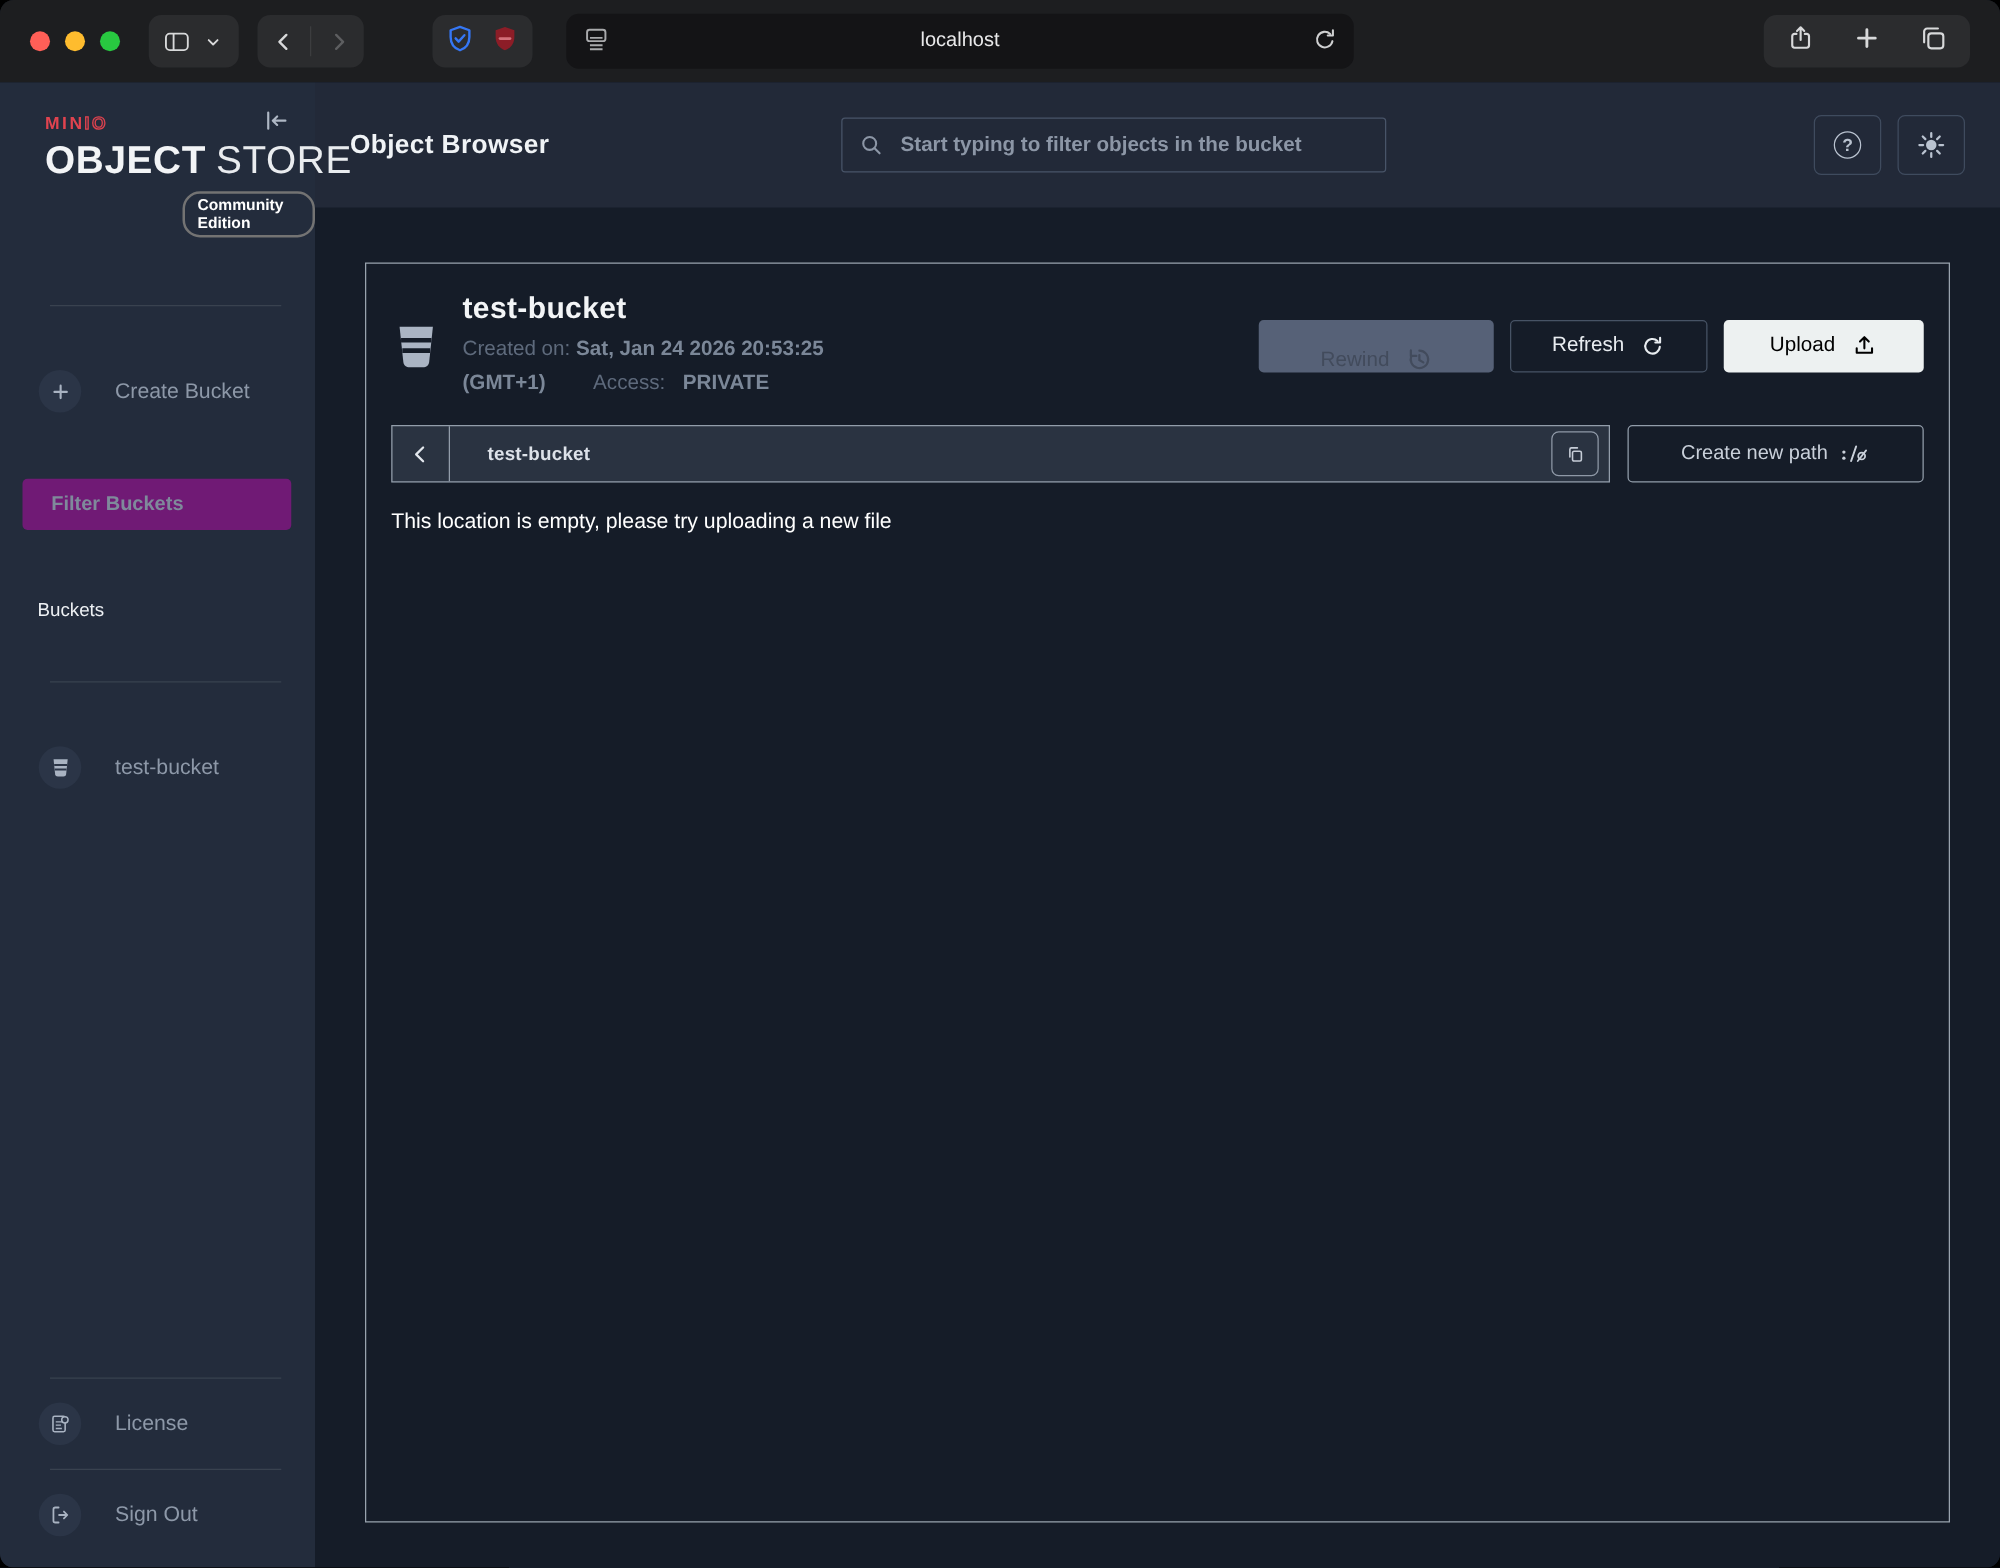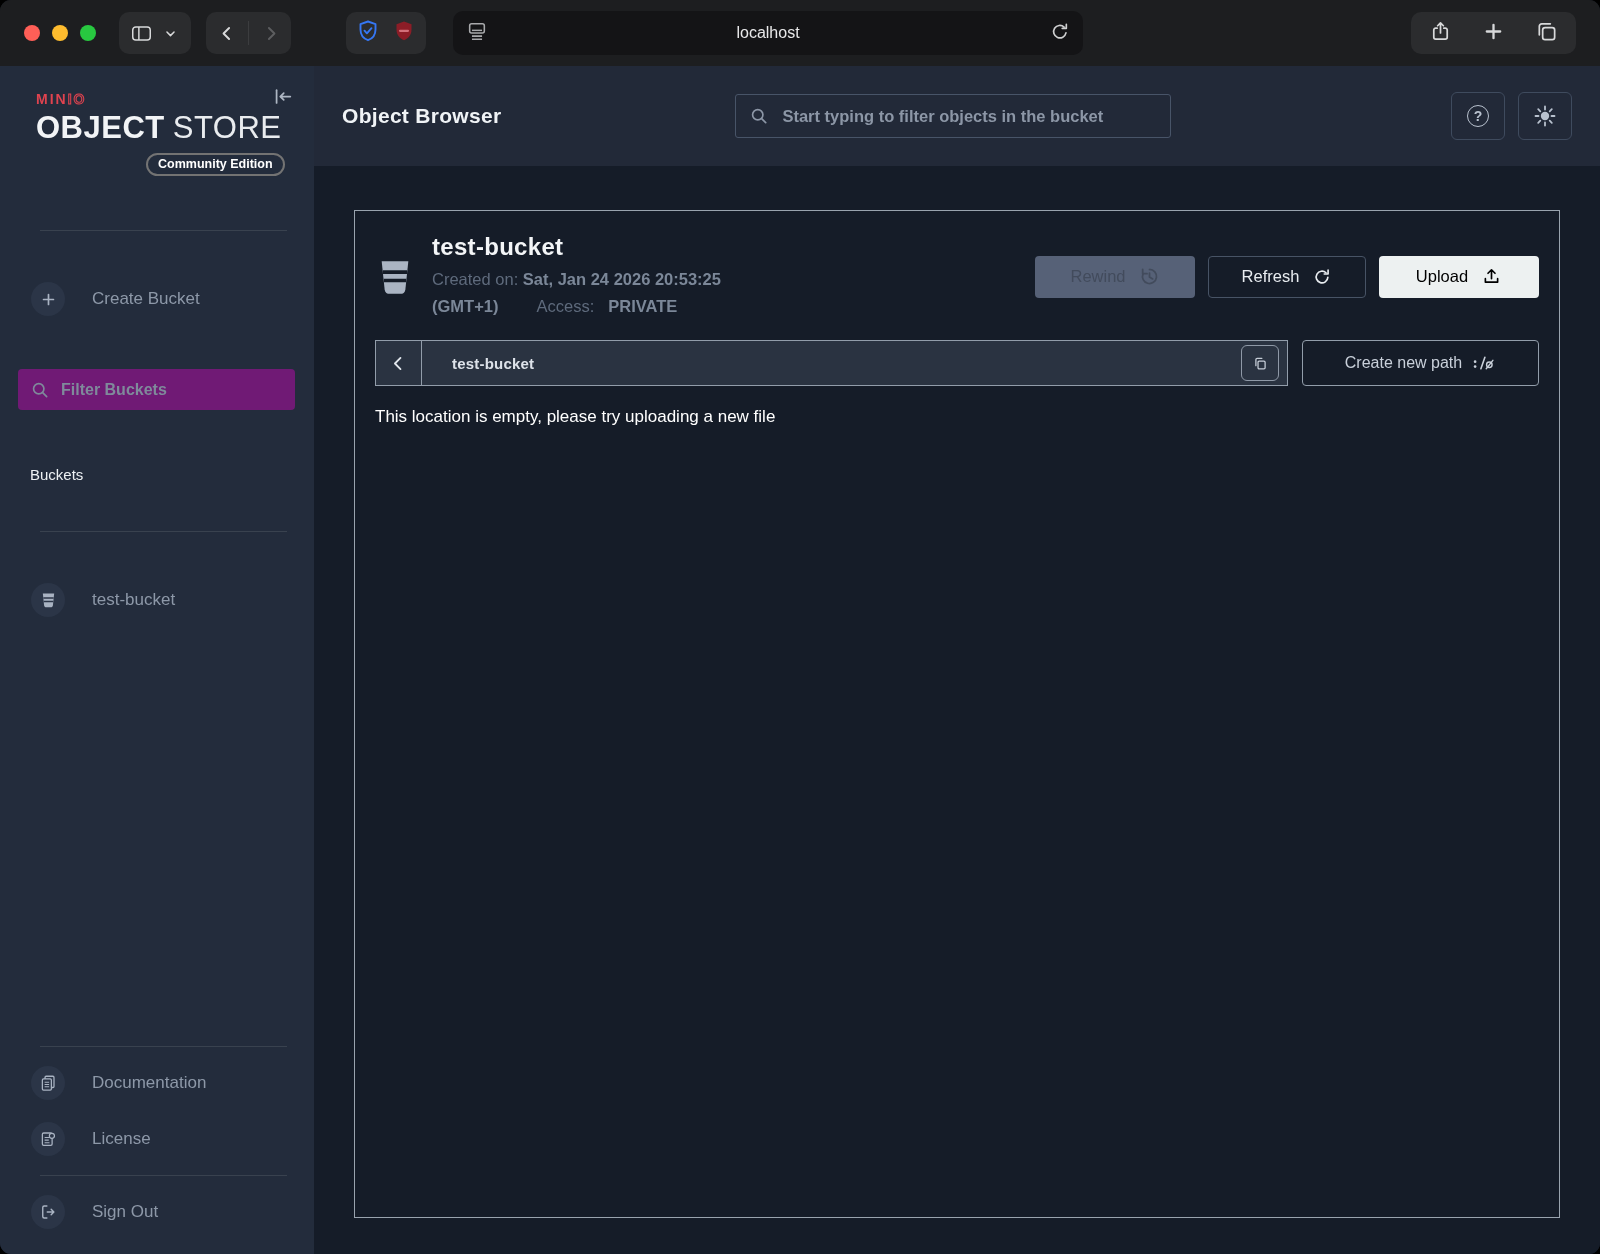--- a/index.html
+++ b/index.html
@@ -23,21 +23,21 @@
            position:relative; display:flex; align-items:center; justify-content:center; }
   .urlbar .lefticon{ position:absolute; left:13px; top:10px; color:#a9aaac; }
   .urlbar .reload{ position:absolute; right:12px; top:10px; color:#cfd0d1; }
   .url-text{ color:#e9e9ea; font-size:16px; }
   .pill-right{ margin-left:auto; padding:0 18px; gap:30px; }
 
   
   .app{ flex:1; display:flex; min-height:0; }
 
   
-  .sidebar{ width:314px; flex:none; background:#232c3c; display:flex; flex-direction:column; position:relative;gap:34px; }
+  .sidebar{ width:252px; flex:none; background:#232c3c; display:flex; flex-direction:column; position:relative;gap:34px; }
   .logo{ padding:24px 0 0 36px; position:relative; }
   .logo-min{ color:#e0434f; font-weight:bold; font-size:14px; letter-spacing:2px; }
   .logo-io{ font-weight:bold; font-size:14px; letter-spacing:2px; color:rgba(224,67,79,.15); -webkit-text-stroke:1px #e0434f; }
   .logo-line2{ margin-top:2px; font-size:31px; color:#f2f4f6; letter-spacing:.5px; white-space:nowrap; }
   .logo-object{ font-weight:800; } .logo-store{ font-weight:300; margin-left:8px; color:#e9ecef; }
   .logo-badge{ display:inline-block; margin:7px 0 0 110px; border:2px solid #737373; border-radius:14px;
                padding:2px 10px 3px; color:#fff; font-size:12.5px; font-weight:bold; }
   .collapse-btn{ position:absolute; top:20px; right:20px; color:#aeb7c4; cursor:pointer; }
   .side-div{ height:1px; background:#39424f; margin:20px 27px 0 40px; }
   .side-row{ display:flex; align-items:center; gap:27px; padding:17px 0 17px 31px; color:#8d98a8; font-size:17px; cursor:pointer; }
@@ -77,21 +77,21 @@
   .bucket-big{ color:#aab4c3; --stripe:#151c28; flex:none; margin-top:2px; }
   .bucket-info{ margin-left:17px; }
   .bucket-name{ font-size:24px; font-weight:bold; color:#f3f5f7; letter-spacing:.3px; }
   .meta{ margin-top:5px; font-size:16.5px; line-height:27px; color:#5e6a7c; }
   .meta b{ color:#7b8798; font-weight:bold; }
   .meta .gap{ display:inline-block; width:38px; }
   .meta .gap2{ display:inline-block; width:14px; }
   .head-actions{ margin-left:auto; display:flex; align-items:center; gap:13px; }
   .btn{ height:42px; border-radius:4px; display:inline-flex; align-items:center; justify-content:center;
         gap:13px; font-size:16.5px; font-family:"Liberation Sans",sans-serif; cursor:pointer; border:none; }
-  .btn-rewind{ width:160px; background:#566177; color:#424b5c; }
+  .btn-rewind{ width:188px; background:#566177; color:#424b5c;align-items:flex-end; }
   .btn-refresh{ width:158px; background:transparent; border:1px solid #475365; color:#e8ecf0; }
   .btn-upload{ width:160px; background:#edf1f1; color:#000000; font-weight:500; }
 
   .path-row{ display:flex; margin:4px 20px 0 20px; gap:14px; height:46px; flex:none; }
   .path-bar{ flex:1; border:1px solid #929daa; background:#2a3341; display:flex; align-items:center; min-width:0; }
   .path-back{ width:46px; height:100%; border-right:1px solid #929daa; display:flex; align-items:center;
               justify-content:center; color:#e2e7ed; cursor:pointer; flex:none; }
   .path-text{ padding-left:30px; font-size:15px; font-weight:bold; color:#dde2e9; letter-spacing:.2px; }
   .copy-btn{ margin-left:auto; margin-right:8px; width:38px; height:36px; border:1px solid #8f99a7; border-radius:6px;
              display:flex; align-items:center; justify-content:center; color:#c6cdd7; cursor:pointer; flex:none; background:transparent; }
@@ -307,28 +307,20 @@
         <span class="icircle">
             <svg width="17" height="17">
               <use href="#sym-bucket"></use>
             </svg>
           </span>
         <span>test-bucket</span>
       </div>
 
       <div class="side-footer">
         <div class="side-div3"></div>
-        <div class="side-row">
-          <span class="icircle">
-              <svg width="18" height="18">
-                <use href="#sym-docs"></use>
-              </svg>
-            </span>
-          <span>Documentation</span>
-        </div>
         <div class="side-row">
           <span class="icircle">
               <svg width="18" height="18">
                 <use href="#sym-license"></use>
               </svg>
             </span>
           <span>License</span>
         </div>
         <div class="side-div4"></div>
         <div class="side-row">

